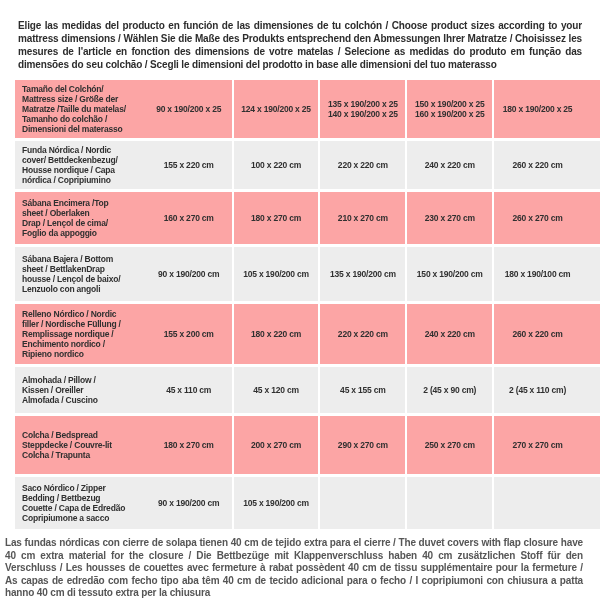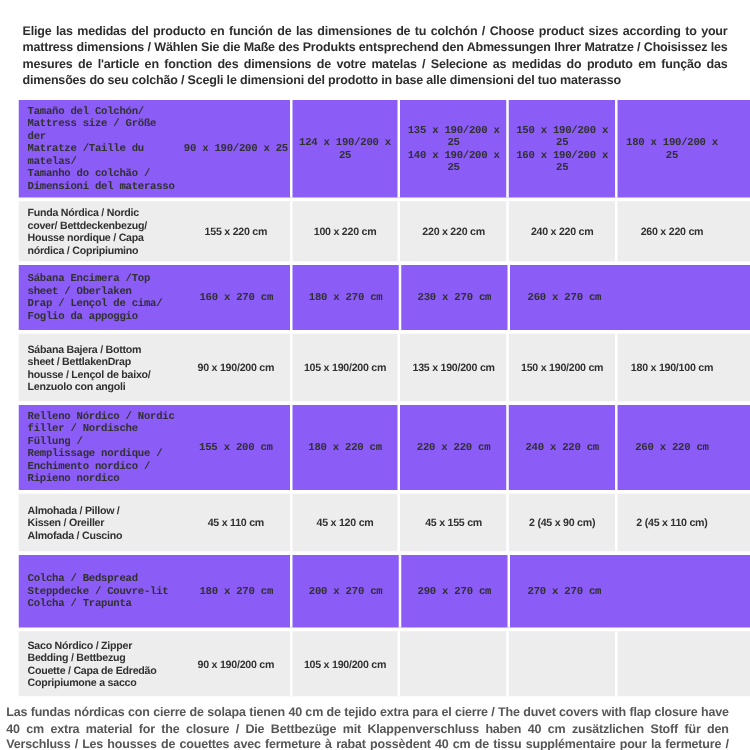--- a/index.html
+++ b/index.html
@@ -8,21 +8,21 @@
     font-family:"Liberation Sans", sans-serif;
     -webkit-font-smoothing:antialiased;
   }
   .intro{
     margin:19px 18px 0 18px;
     font-size:10px;line-height:13px;font-weight:bold;
     color:#2d2d2d;text-align:justify;letter-spacing:-0.15px;
   }
   .size-table{margin:9px 0 0 15px;width:585px;}
   .row{display:flex;margin-bottom:3px;}
-  .row.dark{background:#8b5cf6;font-family:Liberation Mono, monospace;}
+  .row.dark{background:#fca5a5;}
   .row.light{background:#ededed;}
   .cell{
     white-space:pre-line;display:flex;align-items:center;box-sizing:border-box;
     color:#303030;font-weight:bold;letter-spacing:-0.2px;
     font-size:8.5px;line-height:10px;
   }
   .label{width:131px;padding:4px 2px 4px 7px;}
   .val{width:87px;border-left:2px solid #ffffff;justify-content:center;text-align:center;padding:16px 1px;}
   .val.first{width:86px;border-left:none;}
   .val.last{width:108px;padding-right:20px;}
@@ -68,20 +68,21 @@
     <div class="cell val last">260 x 220 cm</div>
   </div>
 
   <div class="row dark r3">
     <div class="cell label">Sábana Encimera /Top
 sheet / Oberlaken
 Drap / Lençol de cima/
 Foglio da appoggio</div>
     <div class="cell val first">160 x 270 cm</div>
     <div class="cell val">180 x 270 cm</div>
+    <div class="cell val">210 x 270 cm</div>
     <div class="cell val">230 x 270 cm</div>
     <div class="cell val last">260 x 270 cm</div>
   </div>
 
   <div class="row light r4">
     <div class="cell label">Sábana Bajera / Bottom
 sheet / BettlakenDrap
 housse / Lençol de baixo/
 Lenzuolo con angoli</div>
     <div class="cell val first">90 x 190/200 cm</div>
@@ -115,20 +116,21 @@
     <div class="cell val last">2 (45 x 110 cm)</div>
   </div>
 
   <div class="row dark r7">
     <div class="cell label">Colcha / Bedspread
 Steppdecke / Couvre-lit
 Colcha / Trapunta</div>
     <div class="cell val first">180 x 270 cm</div>
     <div class="cell val">200 x 270 cm</div>
     <div class="cell val">290 x 270 cm</div>
+    <div class="cell val">250 x 270 cm</div>
     <div class="cell val last">270 x 270 cm</div>
   </div>
 
   <div class="row light r8">
     <div class="cell label">Saco Nórdico / Zipper
 Bedding / Bettbezug
 Couette  / Capa de Edredão
 Copripiumone a sacco</div>
     <div class="cell val first">90 x 190/200 cm</div>
     <div class="cell val">105 x 190/200 cm</div>

